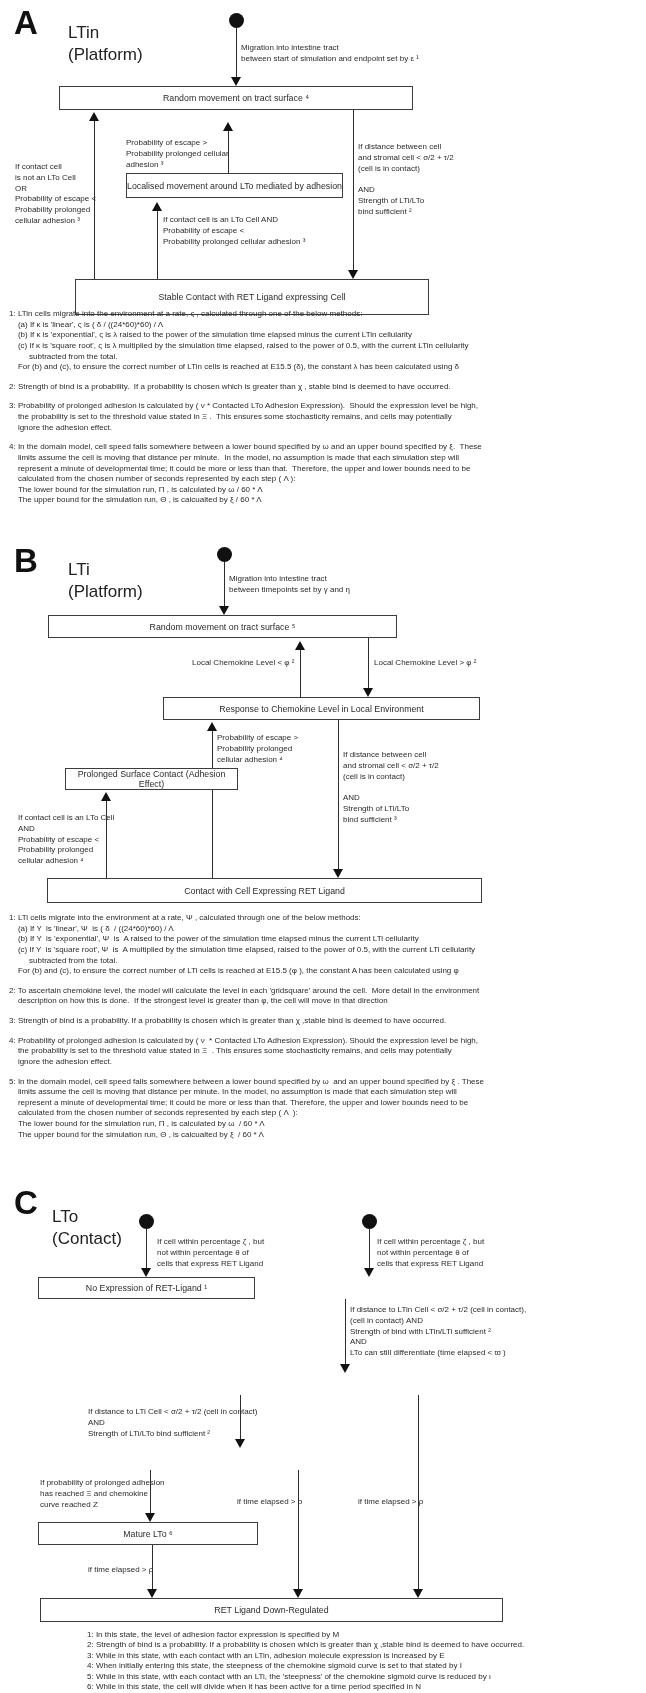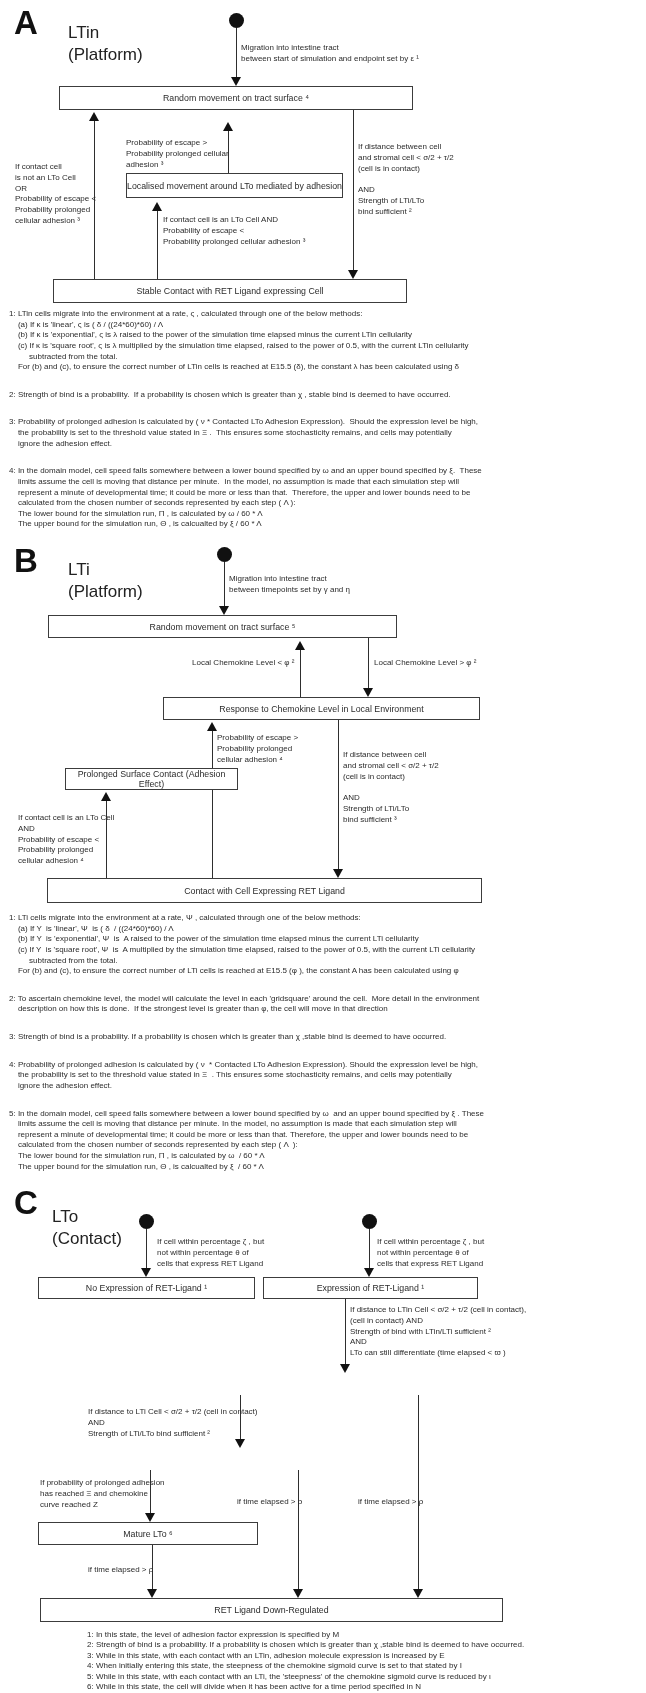--- a/index.html
+++ b/index.html
@@ -8,21 +8,21 @@
   .letter { position:absolute; font-weight:700; font-size:33px; color:#111; line-height:1; }
   .platform { position:absolute; font-size:17px; line-height:1.3; white-space:pre-line; color:#222; }
   .dot { position:absolute; width:15px; height:15px; background:#111; border-radius:50%; }
   .vl { position:absolute; width:1px; background:#2e2e2e; }
   .ad { position:absolute; width:0; height:0; border-left:5px solid transparent; border-right:5px solid transparent; border-top:9px solid #111; }
   .au { position:absolute; width:0; height:0; border-left:5px solid transparent; border-right:5px solid transparent; border-bottom:9px solid #111; }
   .state { position:absolute; border:1px solid #3c3c3c; border-radius:0; background:#fff;
            display:flex; align-items:center; justify-content:center; text-align:center;
            font-size:8.8px; color:#2b2b2b; box-sizing:border-box; }
   .lbl { position:absolute; font-size:8px; line-height:1.35; white-space:pre-line; color:#2b2b2b; }
-  .fns { position:absolute; display:flex; flex-direction:column; gap:17px; }
+  .fns { position:absolute; display:flex; flex-direction:column; gap:9px; }
   .fn  { font-size:8px; line-height:1.33; white-space:pre-wrap; color:#2b2b2b; }
   .fnc { font-size:8px; line-height:1.3; white-space:pre-wrap; color:#2b2b2b;margin-left:44px; }
 </style>
 </head>
 <body>
 
 <div class="page">
 
   <div class="letter" style="left:14px;top:6px">A</div>
   <div class="platform" style="left:68px;top:22px">LTin
@@ -62,21 +62,21 @@
   <div class="vl" style="left:353px;top:110px;height:160px"></div>
   <div class="ad" style="left:348px;top:270px"></div>
   <div class="lbl" style="left:358px;top:142px">If distance between cell
 and stromal cell &lt; σ/2 + τ/2
 (cell is in contact)
 
 AND
 Strength of LTi/LTo
 bind sufficient ²</div>
 
-  <div class="state" style="left:53px;top:279px;width:354px;height:24px">Stable Contact with RET Ligand expressing Cell</div>
+  <div class="state" style="left:75px;top:279px;width:354px;height:36px">Stable Contact with RET Ligand expressing Cell</div>
 
   <div class="fns" style="left:9px;top:309px;width:634px">
     <div class="fn">1: LTin cells migrate into the environment at a rate, ς , calculated through one of the below methods:
     (a) If κ is 'linear', ς is ( δ / ((24*60)*60) / Λ
     (b) If κ is 'exponential', ς is λ raised to the power of the simulation time elapsed minus the current LTin cellularity
     (c) If κ is 'square root', ς is λ multiplied by the simulation time elapsed, raised to the power of 0.5, with the current LTin cellularity
          subtracted from the total.
     For (b) and (c), to ensure the correct number of LTin cells is reached at E15.5 (δ), the constant λ has been calculated using δ</div>
     <div class="fn">2: Strength of bind is a probability.  If a probability is chosen which is greater than χ , stable bind is deemed to have occurred.</div>
     <div class="fn">3: Probability of prolonged adhesion is calculated by ( ν * Contacted LTo Adhesion Expression).  Should the expression level be high,
@@ -173,21 +173,20 @@
 cells that express RET Ligand</div>
 
   <div class="dot" style="left:362px;top:1214px"></div>
   <div class="vl" style="left:369px;top:1229px;height:39px"></div>
   <div class="ad" style="left:364px;top:1268px"></div>
   <div class="lbl" style="left:377px;top:1237px">If cell within percentage ζ , but
 not within percentage θ of
 cells that express RET Ligand</div>
 
   <div class="state" style="left:38px;top:1277px;width:217px;height:22px">No Expression of RET-Ligand ¹</div>
-  <div class="state" style="left:263px;top:1277px;width:215px;height:22px">Expression of RET-Ligand ¹</div>
 
   <div class="vl" style="left:345px;top:1299px;height:65px"></div>
   <div class="ad" style="left:340px;top:1364px"></div>
   <div class="lbl" style="left:350px;top:1305px">If distance to LTin Cell &lt; σ/2 + τ/2 (cell in contact),
 (cell in contact) AND
 Strength of bind with LTin/LTi sufficient ²
 AND
 LTo can still differentiate (time elapsed &lt; ϖ )</div>
 
 

